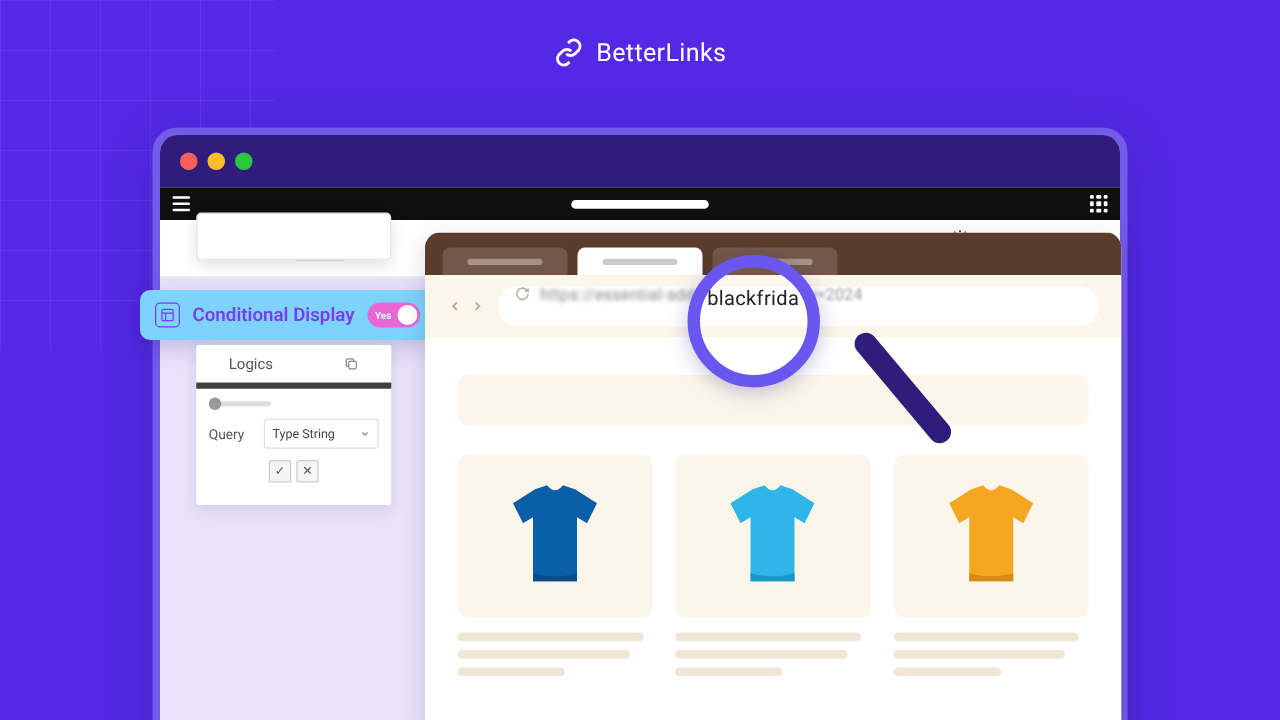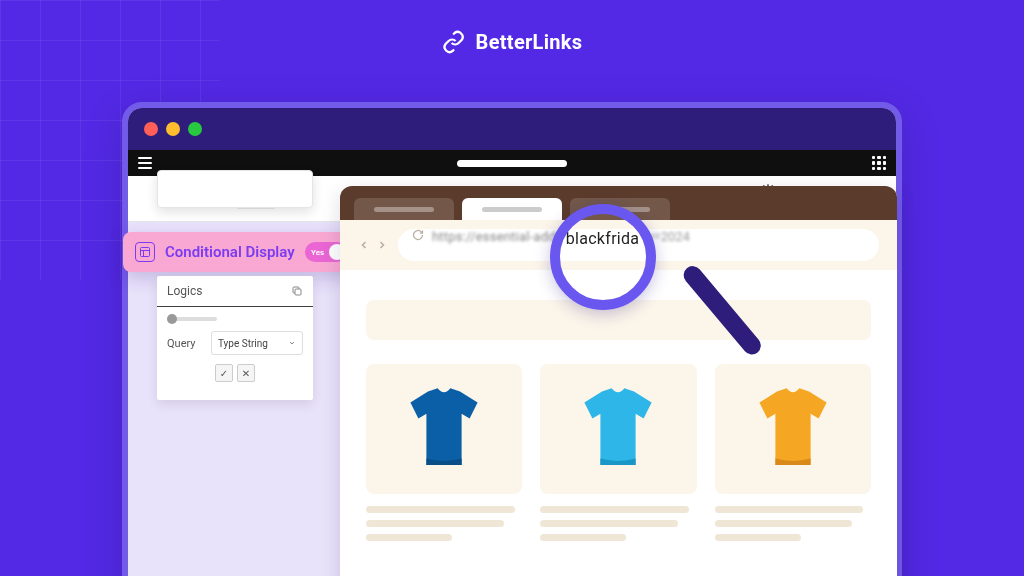--- a/index.html
+++ b/index.html
@@ -1,20 +1,20 @@
 <!DOCTYPE html>
 <html><head>
 <meta charset="utf-8">
 <style>
 *{box-sizing:border-box;margin:0;padding:0;font-family:-apple-system,BlinkMacSystemFont,"Segoe UI",Roboto,sans-serif}
 body{width:1024px;height:576px;background:#5329E5;position:relative;overflow:hidden}
 .bg-grid{position:absolute;top:0;left:0;width:220px;height:280px;background-image:linear-gradient(rgba(255,255,255,0.06) 1px,transparent 1px),linear-gradient(90deg,rgba(255,255,255,0.06) 1px,transparent 1px);background-size:40px 40px;pointer-events:none}
 .logo{position:absolute;top:30px;left:50%;transform:translateX(-50%);display:flex;align-items:center;gap:10px;color:#fff}
 .logo-icon{width:24px;height:24px}
-.logo-text{font-size:20px;font-weight:700;letter-spacing:0.3px}
+.logo-text{font-size:20px;font-weight:400;letter-spacing:0.3px}
 .window{position:absolute;top:102px;left:50%;transform:translateX(-50%);width:780px;height:500px;background:#E9E2FB;border:6px solid #735BE9;border-radius:20px 20px 0 0;overflow:hidden;box-shadow:0 10px 40px rgba(0,0,0,.15)}
 .titlebar{height:42px;background:#2E1D7A;display:flex;align-items:center;padding:0 16px;gap:8px}
 .tb-dot{width:14px;height:14px;border-radius:50%}
 .dot-red{background:#FF5F57}
 .dot-yel{background:#FEBC2E}
 .dot-grn{background:#28C840}
 .blackbar{height:26px;background:#0F0F0F;display:flex;align-items:center;justify-content:space-between;padding:0 10px}
 .bbar-menu{width:14px;height:12px;display:flex;flex-direction:column;justify-content:space-between}
 .bbar-menu span{display:block;height:2px;background:#fff;border-radius:1px}
 .bbar-center{width:110px;height:7px;background:#fff;border-radius:4px}
@@ -29,28 +29,28 @@
 .tab-label{font-size:9px;color:#333;margin-top:-1px}
 .panel{position:absolute;top:170px;left:157px;width:156px;background:#fff;border:1px solid #E5E5E5;border-radius:4px;padding:8px 10px 6px;box-shadow:0 4px 12px rgba(0,0,0,.12)}
 .panel-h{display:flex;justify-content:space-between;align-items:center;margin-bottom:8px}
 .panel-h-title{font-size:12px;color:#666}
 .p-row{display:flex;align-items:center;gap:6px;margin-bottom:9px}
 .p-row-label{font-size:11px;color:#555;width:38px}
 .p-spark{width:10px;height:10px;color:#C44BE7}
 .p-select{flex:1;height:24px;border:1px solid #DDD;border-radius:3px;padding:0 6px;font-size:10px;color:#444;display:flex;align-items:center;justify-content:space-between;background:#fff}
 .p-chev{width:8px;height:8px;color:#888}
 .p-input{flex:1;height:24px;border:1px solid #DDD;border-radius:3px;padding:0 6px;font-size:10px;color:#444;background:#fff}
-.cd-badge{position:absolute;left:123px;top:232px;width:236px;height:40px;background:#f9a8d4;border-radius:8px;box-shadow:0 6px 18px rgba(40,20,120,.2);display:flex;align-items:center;padding:0 12px;gap:10px}
+.cd-badge{position:absolute;left:112px;top:232px;width:236px;height:40px;background:#7dd3fc;border-radius:8px;box-shadow:0 6px 18px rgba(40,20,120,.2);display:flex;align-items:center;padding:0 12px;gap:10px}
 .cd-icon{width:20px;height:20px;border:1.5px solid #7B3CF0;border-radius:4px;display:flex;align-items:center;justify-content:center;color:#7B3CF0}
 .cd-text{font-size:15px;font-weight:600;color:#7B3CF0}
 .cd-toggle{margin-left:auto;width:42px;height:20px;border-radius:10px;background:#E966D4;position:relative;display:flex;align-items:center}
 .cd-toggle-label{font-size:8px;color:#fff;margin-left:6px;font-weight:600}
 .cd-knob{position:absolute;right:2px;top:2px;width:16px;height:16px;border-radius:50%;background:#fff}
 .panel2{position:absolute;top:276px;left:157px;width:156px;background:#fff;box-shadow:0 4px 12px rgba(0,0,0,.1);border-radius:2px}
-.panel2-h{display:flex;justify-content:space-between;align-items:center;padding:8px 10px;border-bottom:1px solid #404040}
+.panel2-h{display:flex;justify-content:space-between;align-items:center;padding:8px 26px;border-bottom:5px solid #404040}
 .panel2-title{font-size:12px;color:#555}
 .panel2-copy{width:12px;height:12px;color:#888}
 .panel2-slider{width:50px;height:4px;background:#DDD;border-radius:2px;margin:10px 10px 4px;position:relative}
 .panel2-slider::after{content:"";position:absolute;left:0;top:-3px;width:10px;height:10px;background:#999;border-radius:50%}
 .p2-body{padding:6px 10px 10px}
 .check-row{display:flex;gap:4px;margin:4px 0 8px 48px}
 .check-btn{width:18px;height:18px;border:1px solid #CCC;border-radius:2px;display:flex;align-items:center;justify-content:center;background:#F5F5F5;font-size:10px;color:#555}
 .preview{position:absolute;top:186px;right:127px;width:557px;height:400px;background:#fff;border-radius:12px 12px 0 0;overflow:hidden;box-shadow:0 6px 20px rgba(20,10,60,.15)}
 .pv-tabs{height:34px;background:#5B3B2B;display:flex;align-items:end;padding:0 14px;gap:8px}
 .pv-tab{width:100px;height:22px;border-radius:6px 6px 0 0;background:rgba(255,255,255,.15);display:flex;align-items:center;justify-content:center}

